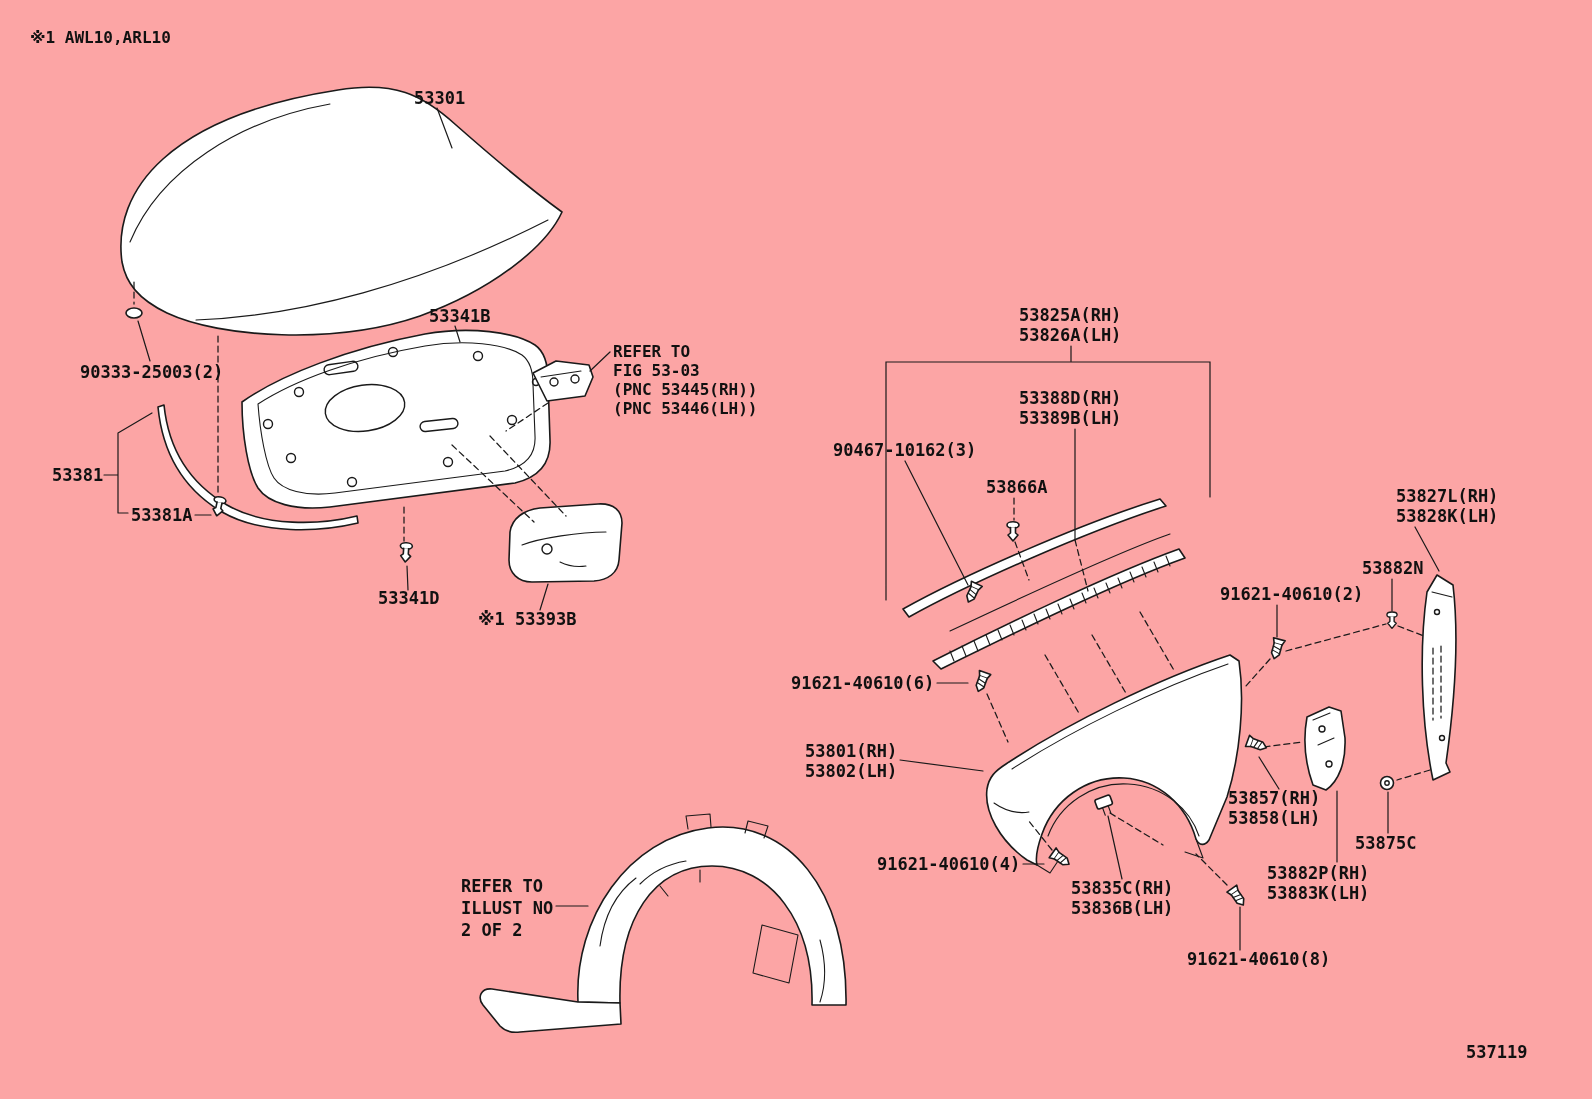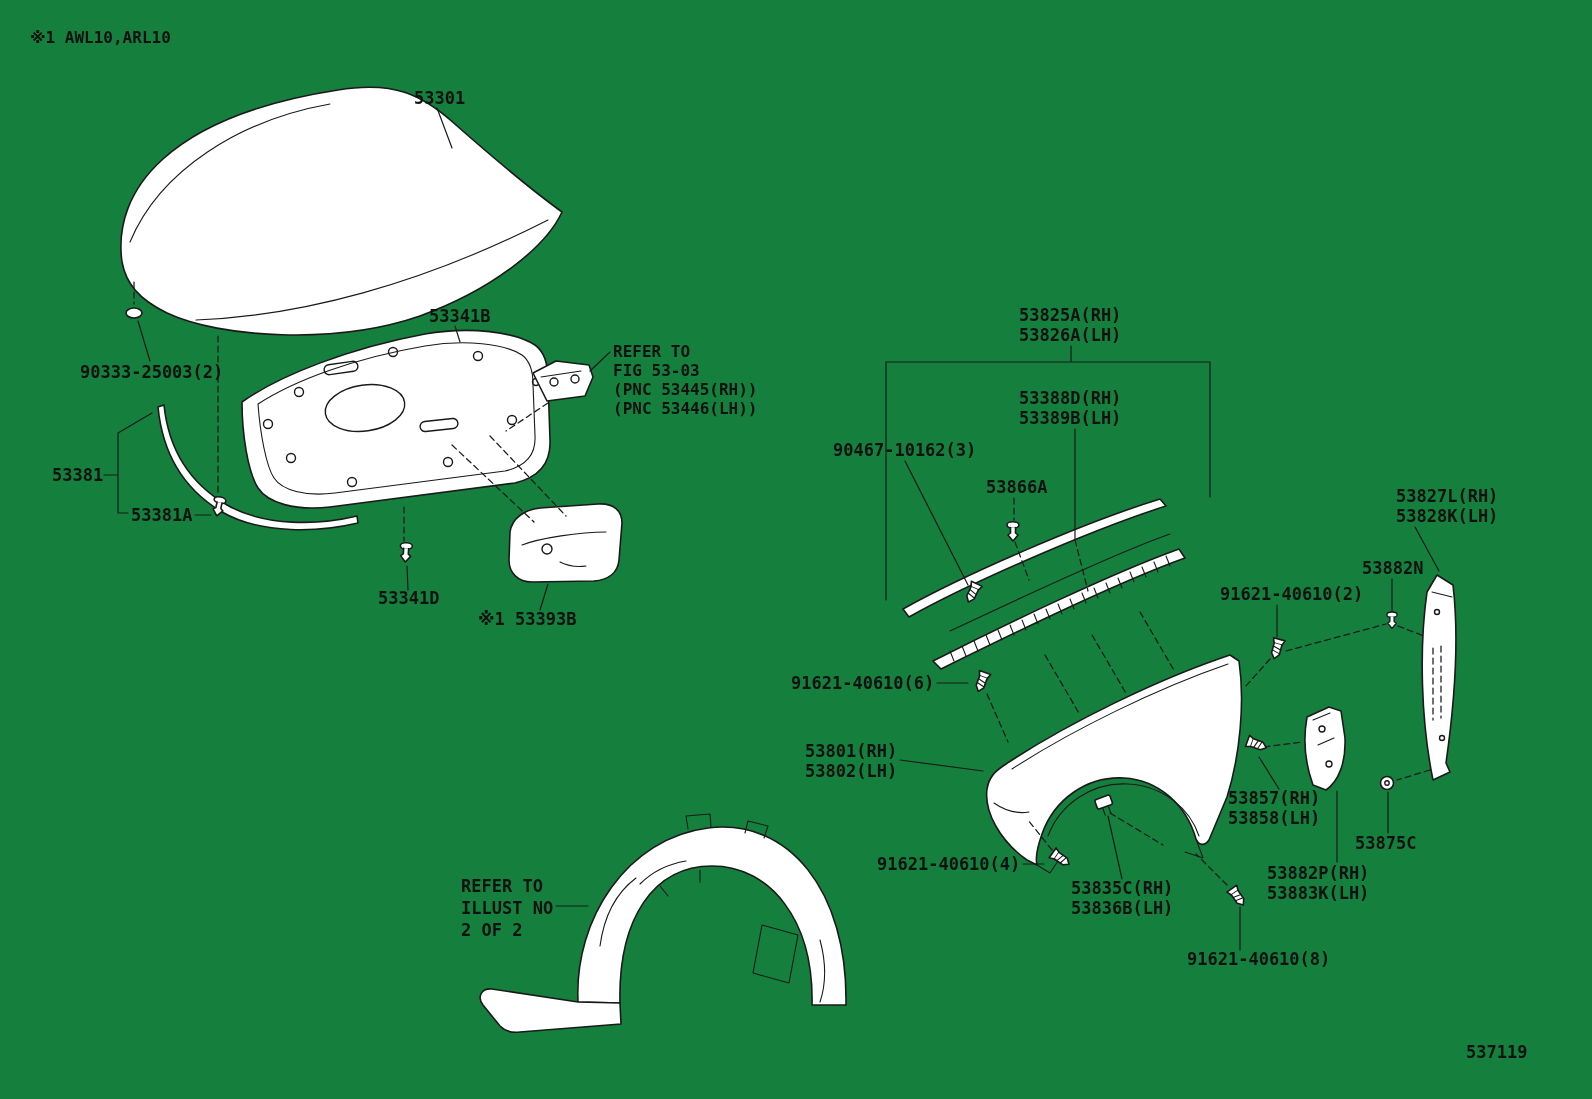--- a/index.html
+++ b/index.html
@@ -1,16 +1,16 @@
 <!DOCTYPE html>
 <html><head>
 <meta charset="utf-8">
 <style>
   html,body { margin:0; padding:0; background:#ffffff; }
-  .stage { position:relative; width:1592px; height:1099px; background:#15803d; overflow:hidden; }
+  .stage { position:relative; width:1592px; height:1099px; background:#fca5a5; overflow:hidden; }
   svg { display:block; }
   .lbl { font-family:"DejaVu Sans Mono","DejaVu Sans",monospace; font-size:17px; font-weight:bold; fill:#111111; }
   .lbl-sm { font-size:16px; }
   .part { fill:#ffffff; stroke:#1a1a1a; stroke-width:1.6; stroke-linejoin:round; stroke-linecap:round; }
   .ln   { fill:none; stroke:#1a1a1a; stroke-width:1.4; stroke-linejoin:round; stroke-linecap:round; }
   .thin { stroke-width:1.1; }
   .ldr  { fill:none; stroke:#1a1a1a; stroke-width:1.2; stroke-linecap:round; }
   .dash { fill:none; stroke:#1a1a1a; stroke-width:1.25; stroke-dasharray:6 4; stroke-linecap:round; }
 </style>
 </head>

